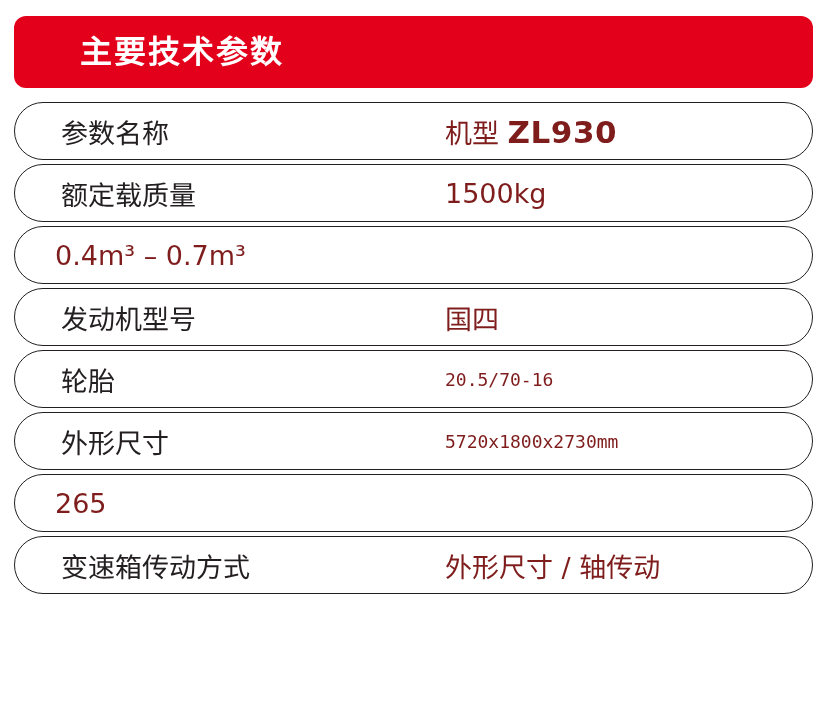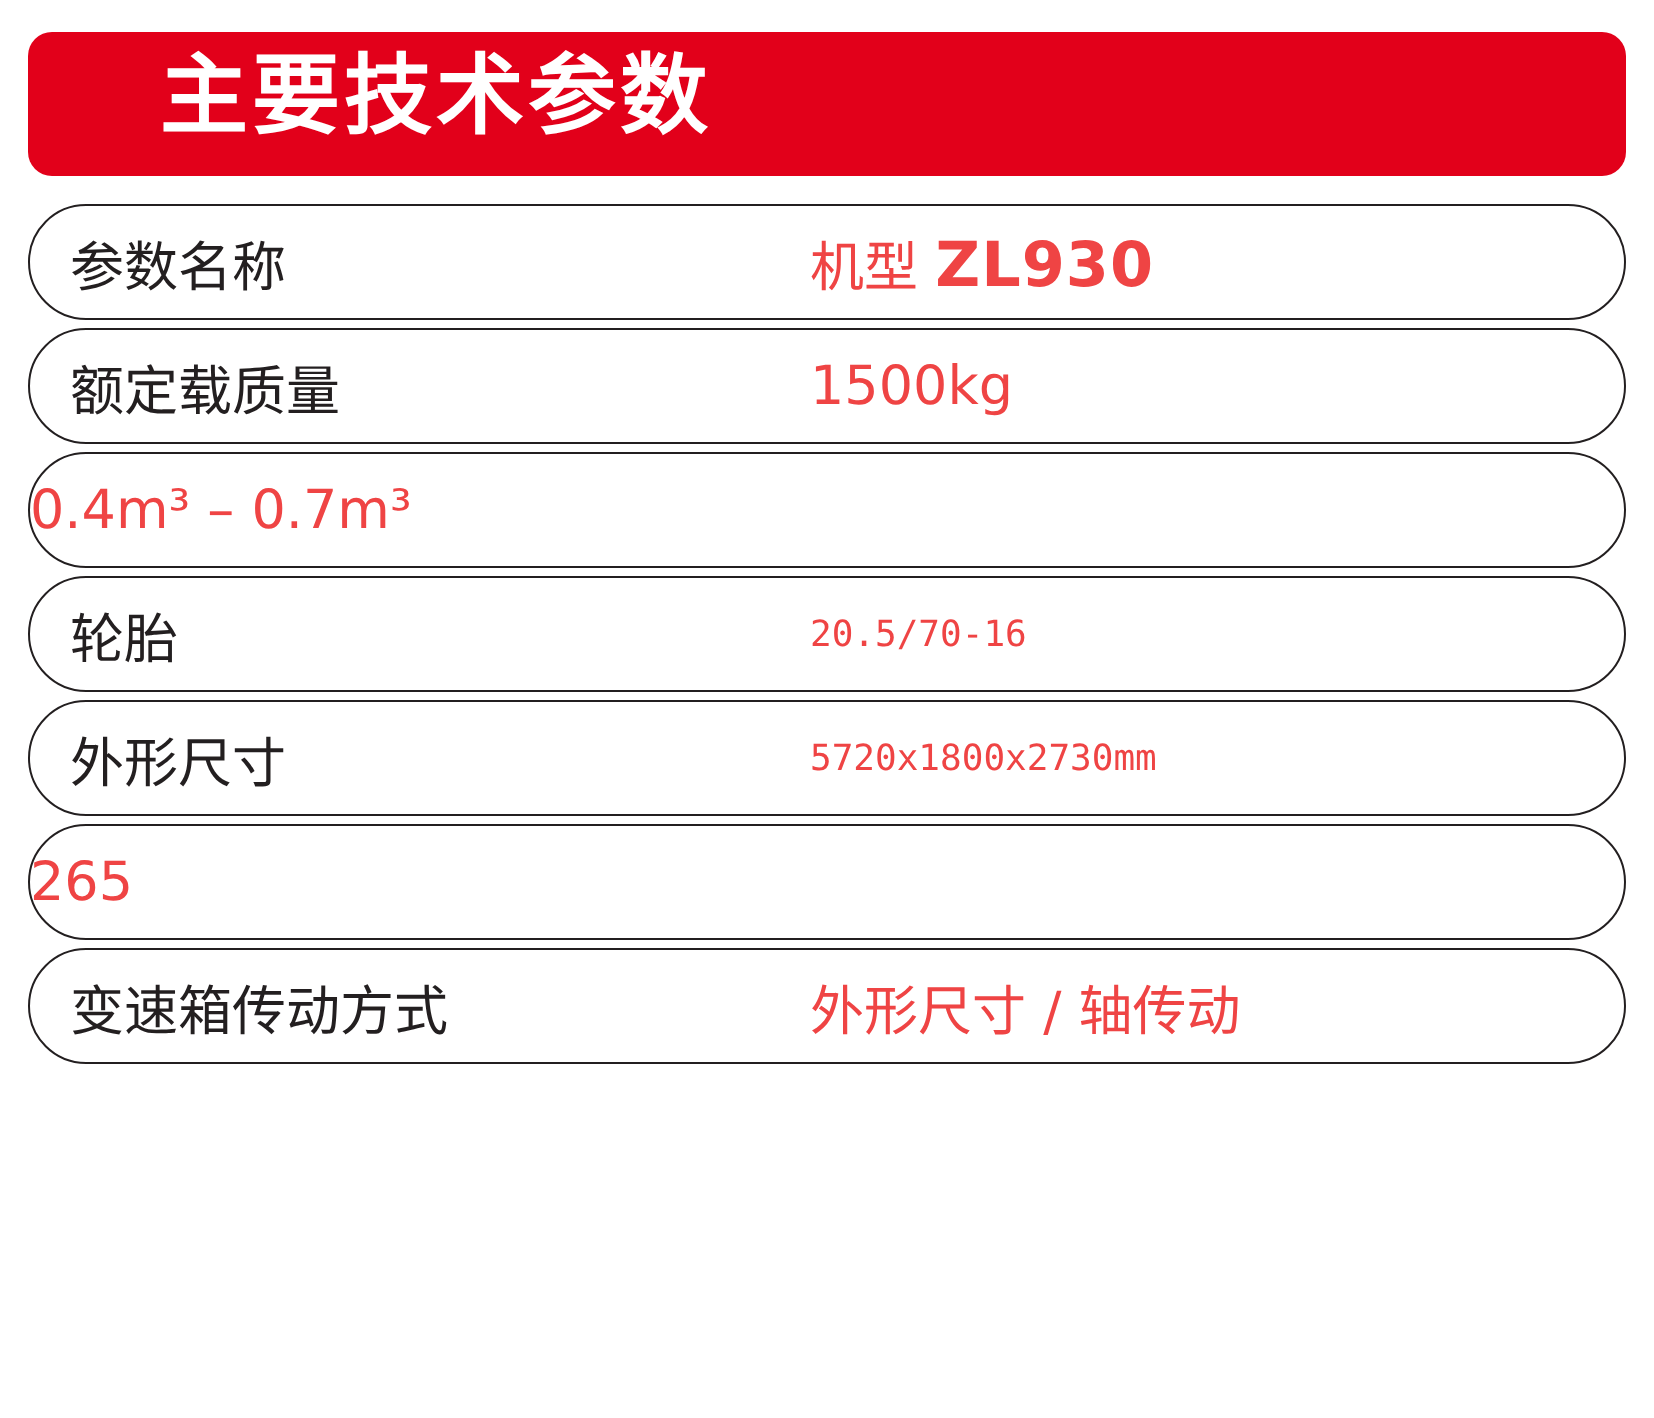--- a/index.html
+++ b/index.html
@@ -25,56 +25,57 @@
     height: 72px;
     background: #e2001a;
     border-radius: 12px;
     display: flex;
     align-items: center;
     box-sizing: border-box;
     padding-left: 66px;
   }
   .title-text {
     color: #ffffff;
-    font-size: 44px;
+    font-size: 32px;
     font-weight: bold;
     letter-spacing: 2px;
     line-height: 1;
-    font-family: Liberation Mono, monospace;
+    font-family: Liberation Serif, serif;
   }
   .rows {
     margin-top: 14px;
     display: flex;
     flex-direction: column;
     gap: 4px;
   }
   .row {
     position: relative;
     height: 58px;
     border: 1.5px solid #231f20;
     border-radius: 29px;
     box-sizing: border-box;
     display: flex;
     align-items: center;
   }
   .cell-name {
     width: 390px;
     box-sizing: border-box;
-    padding-left: 20px;
+    padding-left: 46px;
     font-size: 27px;
     color: #231f20;
     white-space: nowrap;
     font-family: Liberation Serif, serif;
   }
   .cell-value {
     flex: 1;
     font-size: 27px;
-    color: #ef4444;
+    color: #7f1d1d;
     white-space: nowrap;
     font-family: "DejaVu Sans", "Liberation Sans", sans-serif;
+    margin-left: 40px;
   }
   .cell-value.header-value {
     font-size: 27px;
   }
   .cell-value.header-value .model-code {
     font-size: 31px;
     font-weight: bold;
     letter-spacing: 0.5px;
   }
   .cell-value.mono {
@@ -106,20 +107,24 @@
 
     <div class="row">
       <div class="cell-name">额定载质量</div>
       <div class="cell-value">1500kg</div>
     </div>
 
     <div class="row">
       <div class="cell-value">0.4m³ – 0.7m³</div>
     </div>
 
+    <div class="row">
+      <div class="cell-name">发动机型号</div>
+      <div class="cell-value">国四</div>
+    </div>
 
 
     <div class="row">
       <div class="cell-name">轮胎</div>
       <div class="cell-value mono">20.5/70-16</div>
     </div>
 
     <div class="row">
       <div class="cell-name">外形尺寸</div>
       <div class="cell-value mono">5720x1800x2730mm</div>

